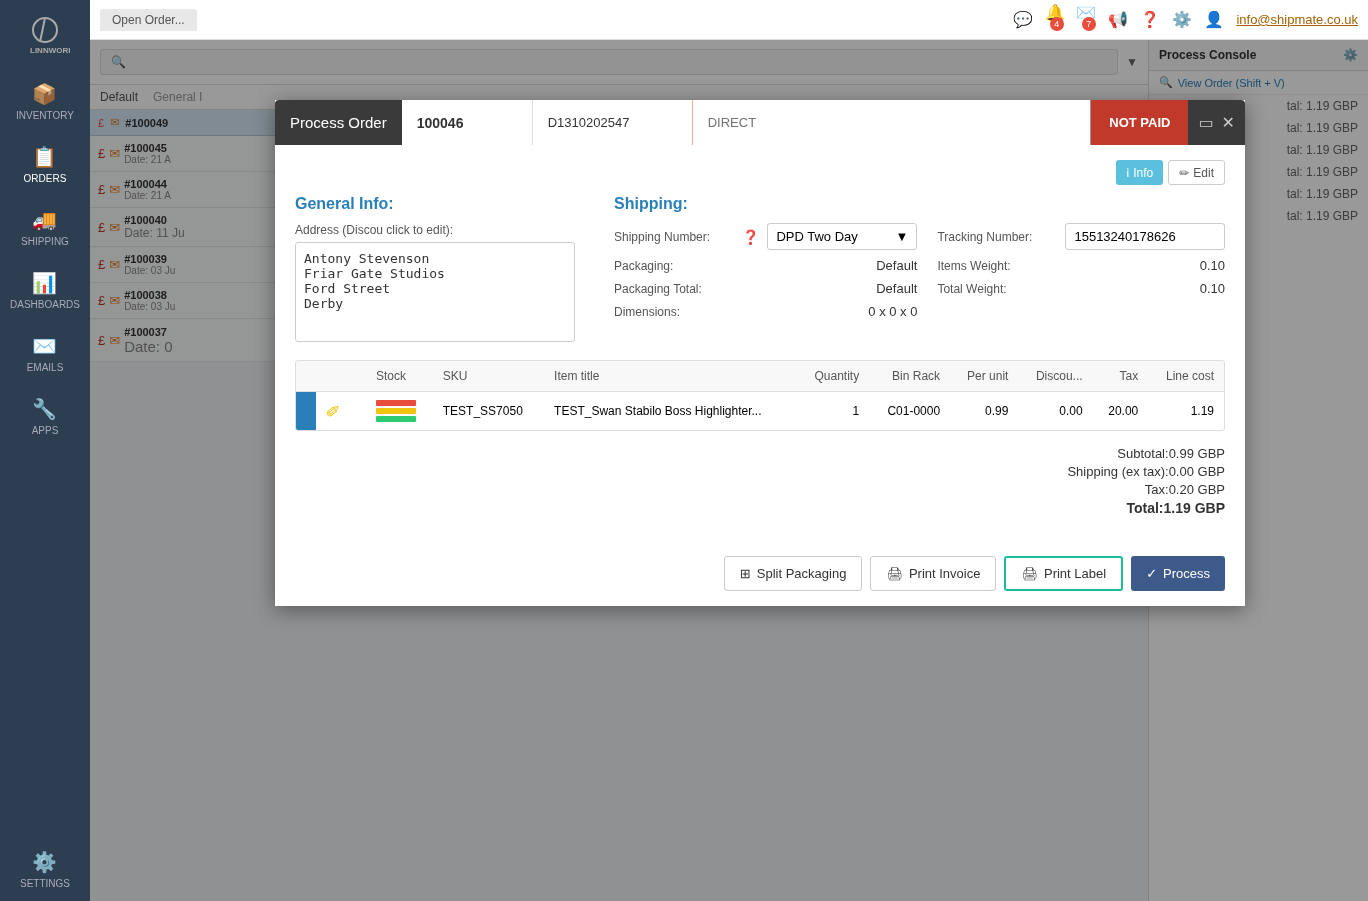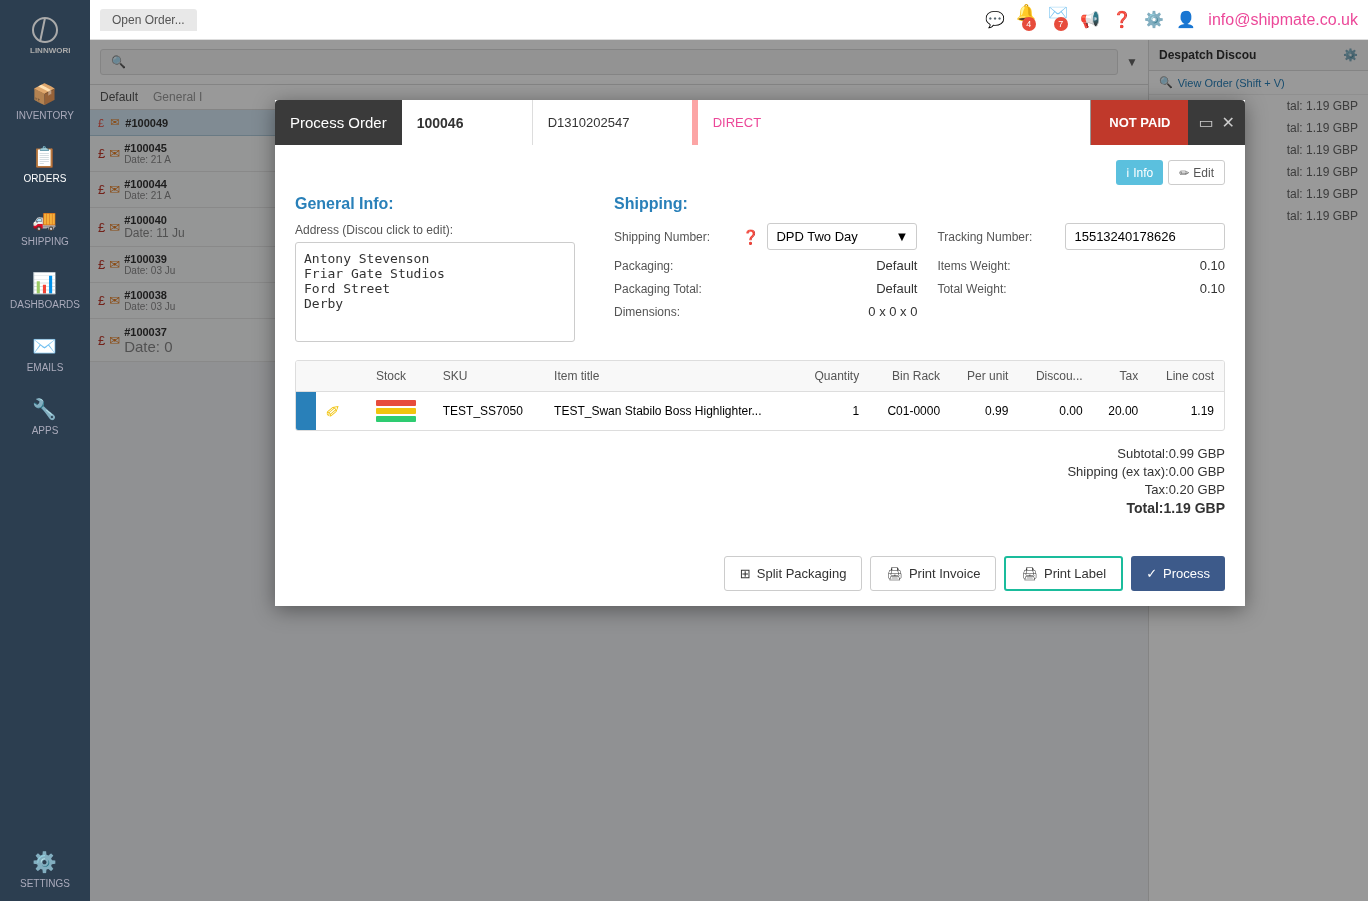--- a/index.html
+++ b/index.html
@@ -31,21 +31,21 @@
       background: #e8e8e8; padding: 4px 12px; font-size: 12px; border-radius: 3px 3px 0 0;
       color: #555;
     }
     .topbar-icons { margin-left: auto; display: flex; gap: 12px; color: #666; font-size: 16px; align-items: center; }
     .topbar-icons span { cursor: pointer; position: relative; }
     .badge {
       position: absolute; top: -5px; right: -5px;
       background: #e74c3c; color: white; font-size: 9px; border-radius: 50%;
       width: 14px; height: 14px; display: flex; align-items: center; justify-content: center;
     }
-    .topbar-email { font-size: 16px; color: #ec4899; }
+    .topbar-email { font-size: 13px; color: #a16207; text-decoration: underline; }
 
     
     .main-area {
       position: absolute; top: 40px; left: 90px; right: 0; bottom: 0;
       background: #f5f5f5;
     }
 
     
     .overlay {
       position: absolute; top: 0; left: 0; right: 0; bottom: 0;
@@ -83,23 +83,23 @@
     .modal-order-num {
       background: white; color: #333; padding: 8px 15px; font-size: 14px;
       font-weight: bold; height: 100%; display: flex; align-items: center; min-width: 130px;
     }
     .modal-reference {
       background: white; color: #333; padding: 8px 15px; font-size: 13px;
       height: 100%; display: flex; align-items: center; min-width: 160px;
       border-left: 1px solid #ddd;
     }
     .modal-channel {
-      background: white; color: #ec4899; padding: 8px 15px; font-size: 13px;
+      background: white; color: #737373; padding: 8px 15px; font-size: 13px;
       height: 100%; display: flex; align-items: center; flex: 1;
-      border-left: 6px solid #fca5a5;
+      border-left: 1px solid #fca5a5;
     }
     .modal-not-paid {
       background: #c0392b; color: white; padding: 8px 18px; font-size: 13px;
       font-weight: bold; height: 100%; display: flex; align-items: center;
       border-left: 1px solid #999;
     }
     .modal-controls {
       display: flex; align-items: center; gap: 8px; padding: 0 10px;
     }
     .modal-ctrl-btn {
@@ -338,21 +338,21 @@
           <div style="font-size:15px; color:#888;">Date: 0</div>
         </div>
 
         <div style="margin-left:auto; width:40px; height:30px; background:#f1c40f; opacity:0.5; border-radius:2px;"></div>
       </div>
     </div>
   </div>
 
   <div class="despatch-panel">
     <div class="despatch-header">
-      <span>Despatch Discou</span>
+      <span>Process Console</span>
       <span>⚙️</span>
     </div>
     <div style="padding:5px 10px; font-size:11px; color:#2980b9; border-bottom:1px solid #eee; display:flex; align-items:center; gap:5px;">
       <span>🔍</span>
       <span>View Order (Shift + V)</span>
     </div>
     <div class="total-label">tal: 1.19 GBP</div>
     <div class="total-label">tal: 1.19 GBP</div>
     <div class="total-label">tal: 1.19 GBP</div>
     <div class="total-label">tal: 1.19 GBP</div>

